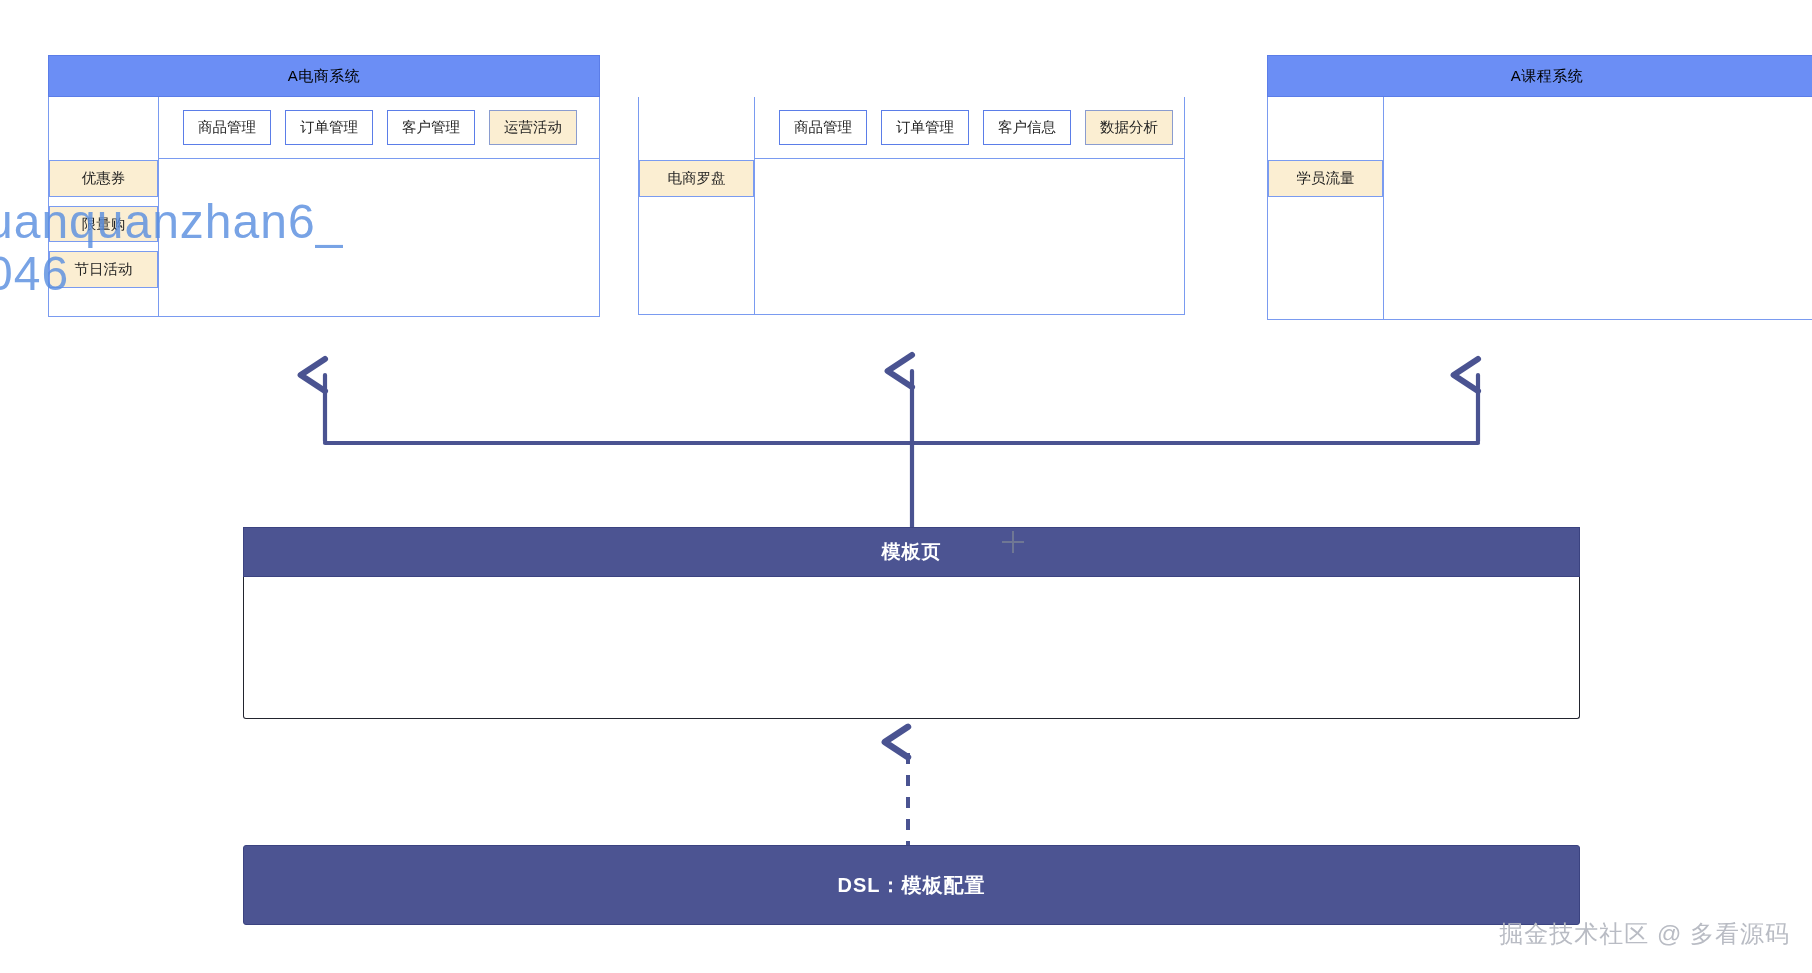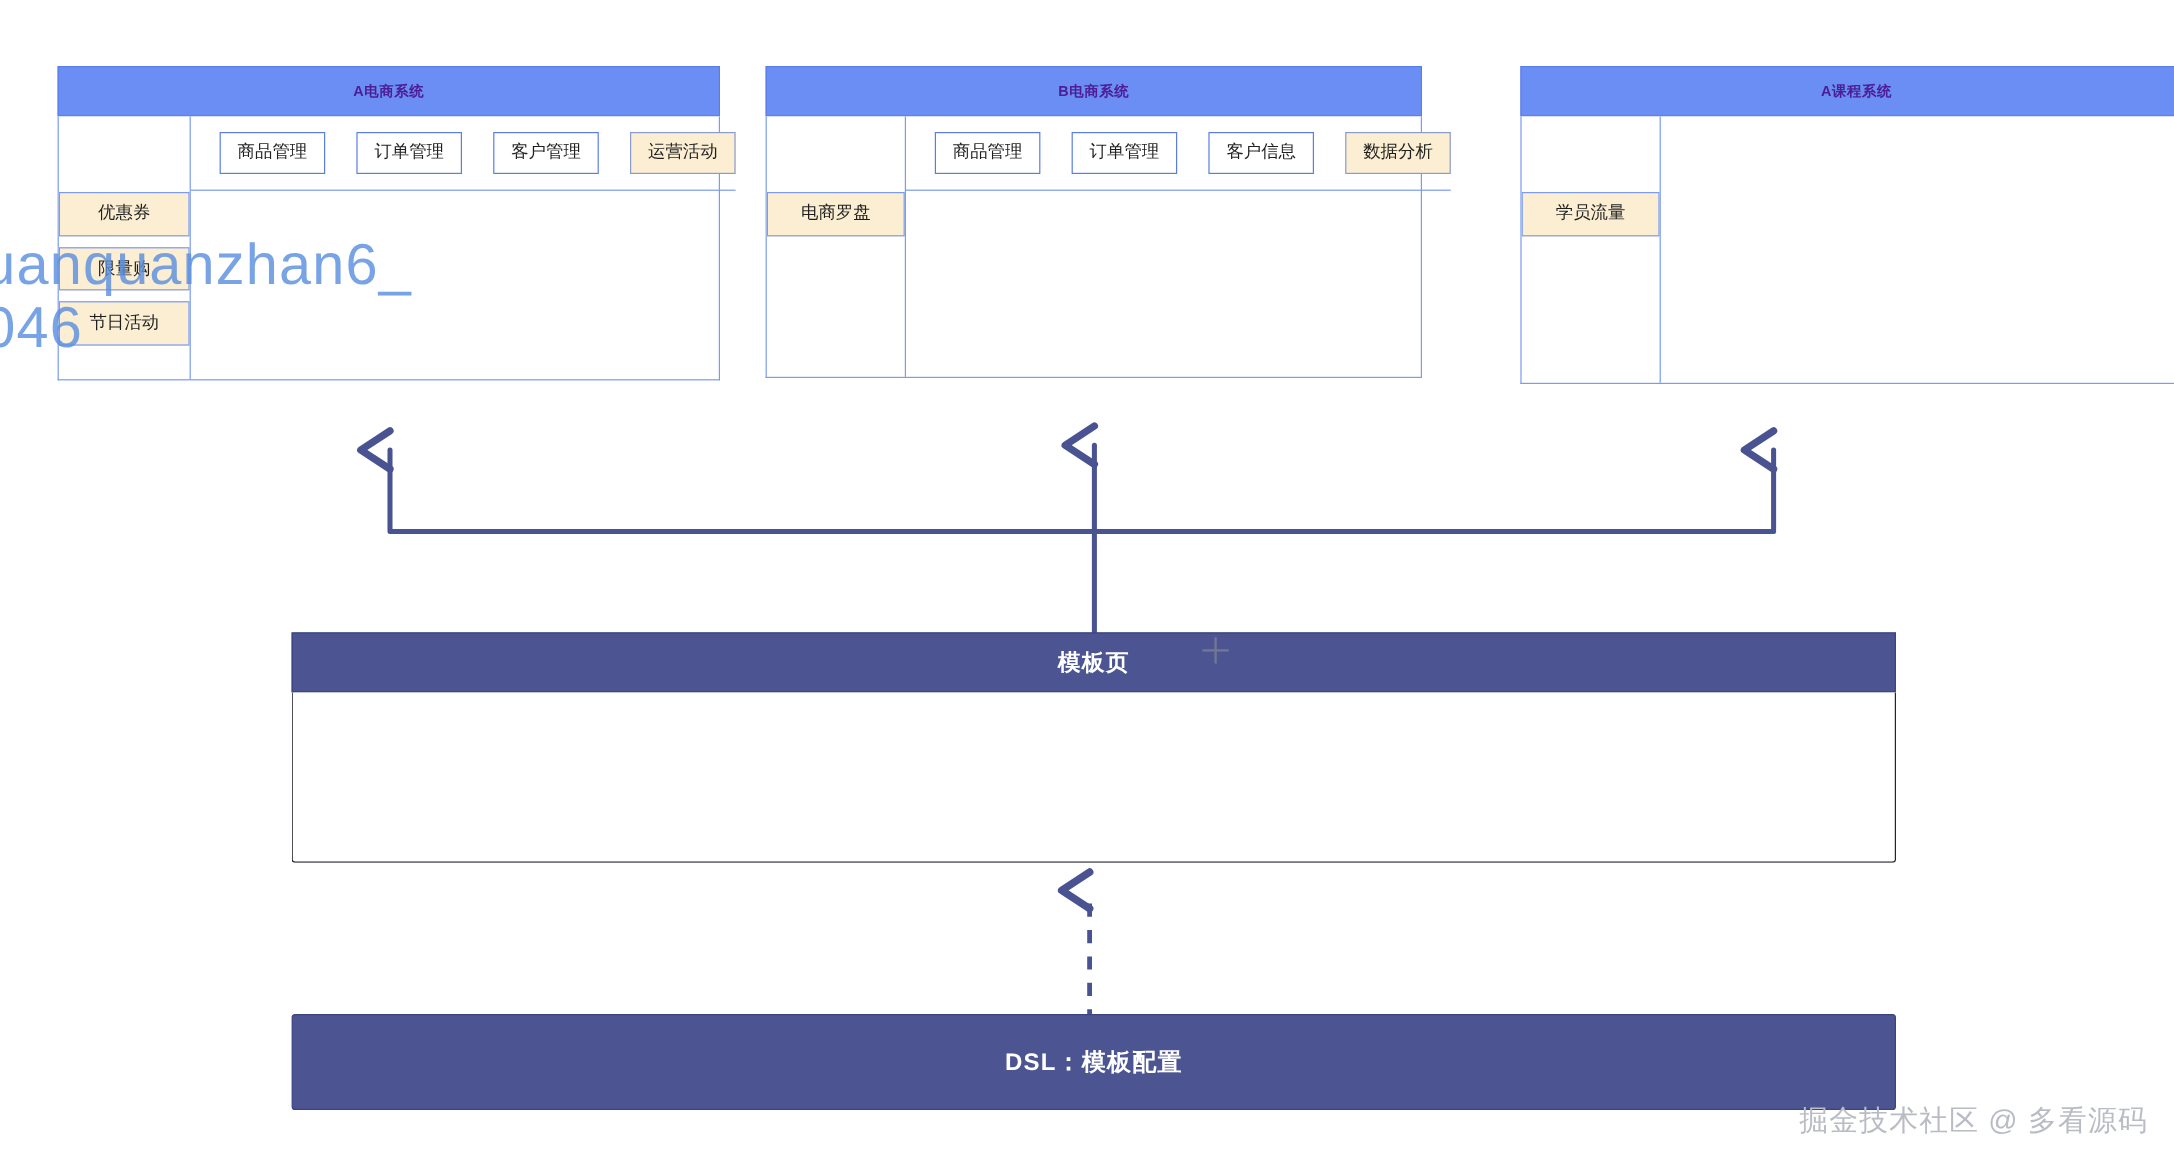--- a/index.html
+++ b/index.html
@@ -11,21 +11,21 @@
     position:relative;
   }
   .canvas{position:absolute;left:0;top:0;width:1812px;height:973px;}
 
   
   .panel{position:absolute;box-sizing:border-box;}
   .panel-header{
     position:absolute;left:0;top:0;right:0;height:42px;
     background:#6b8ef5;
     border:1.5px solid #5b7de8;
-    color:#4c1d95;font-size:12px;font-weight:bold;
+    color:#000000;font-size:15px;font-weight:normal;
     display:flex;align-items:center;justify-content:center;
     letter-spacing:0.5px;
     box-sizing:border-box;
   }
   .panel-body{
     position:absolute;left:0;top:42px;right:0;bottom:0;
     border:1.5px solid #7a9bf0;border-top:none;
     box-sizing:border-box;
     background:#ffffff;
     display:flex;
@@ -42,21 +42,21 @@
   .panel-main{
     flex:1 1 auto;
     display:flex;flex-direction:column;
     box-sizing:border-box;
   }
   .panel-modules{
     height:62px;flex:0 0 62px;
     border-bottom:1.5px solid #7a9bf0;
     box-sizing:border-box;
     display:flex;align-items:center;
-    gap:26px;padding-left:24px;
+    gap:14px;padding-left:24px;
   }
   .panel-canvas{flex:1 1 auto;}
 
   .chip{
     box-sizing:border-box;
     border:1.5px solid #5b7de8;
     background:#ffffff;
     color:#1f1f1f;
     font-size:14.5px;
     padding:9px 14px;
@@ -153,21 +153,20 @@
           <div class="chip">订单管理</div>
           <div class="chip">客户管理</div>
           <div class="chip highlight">运营活动</div>
         </div>
         <div class="panel-canvas"></div>
       </div>
     </div>
   </div>
 
   <div class="panel" style="left:638px;top:55px;width:547px;height:260px;">
-    <div class="panel-header">B电商系统</div>
     <div class="panel-body">
       <div class="panel-side wide">
         <div class="chip side">电商罗盘</div>
       </div>
       <div class="panel-main">
         <div class="panel-modules">
           <div class="chip">商品管理</div>
           <div class="chip">订单管理</div>
           <div class="chip">客户信息</div>
           <div class="chip highlight">数据分析</div>

